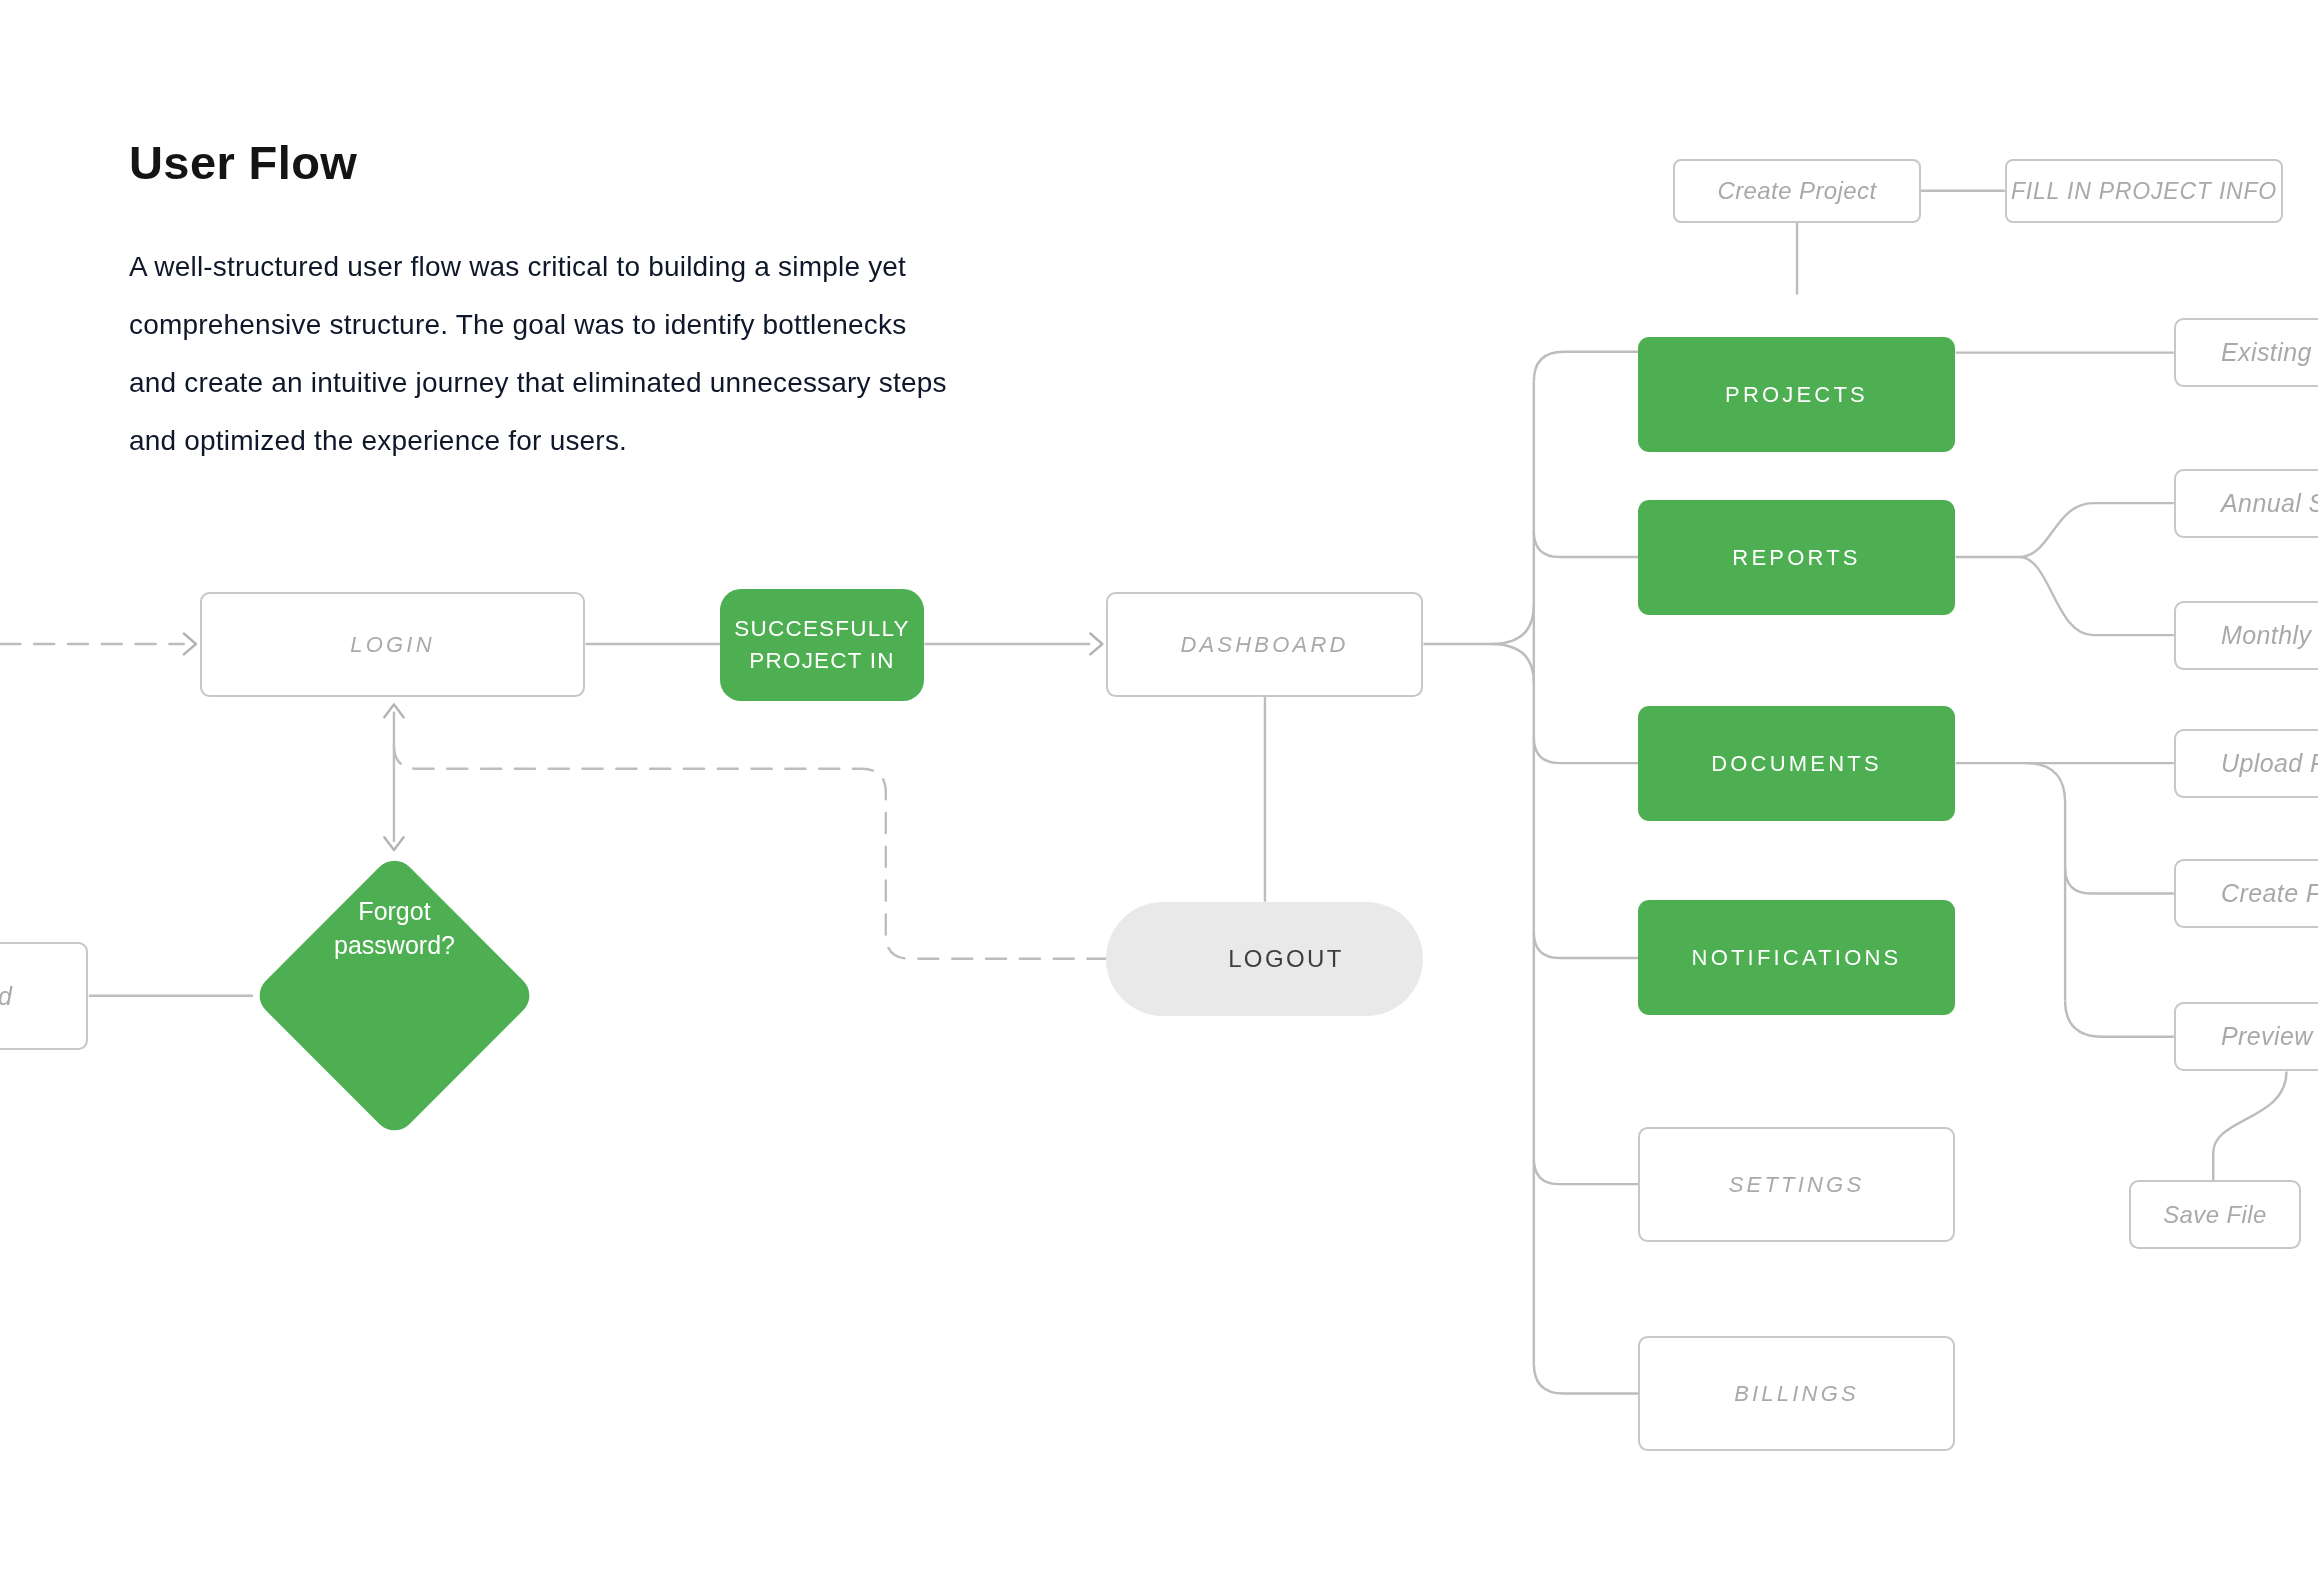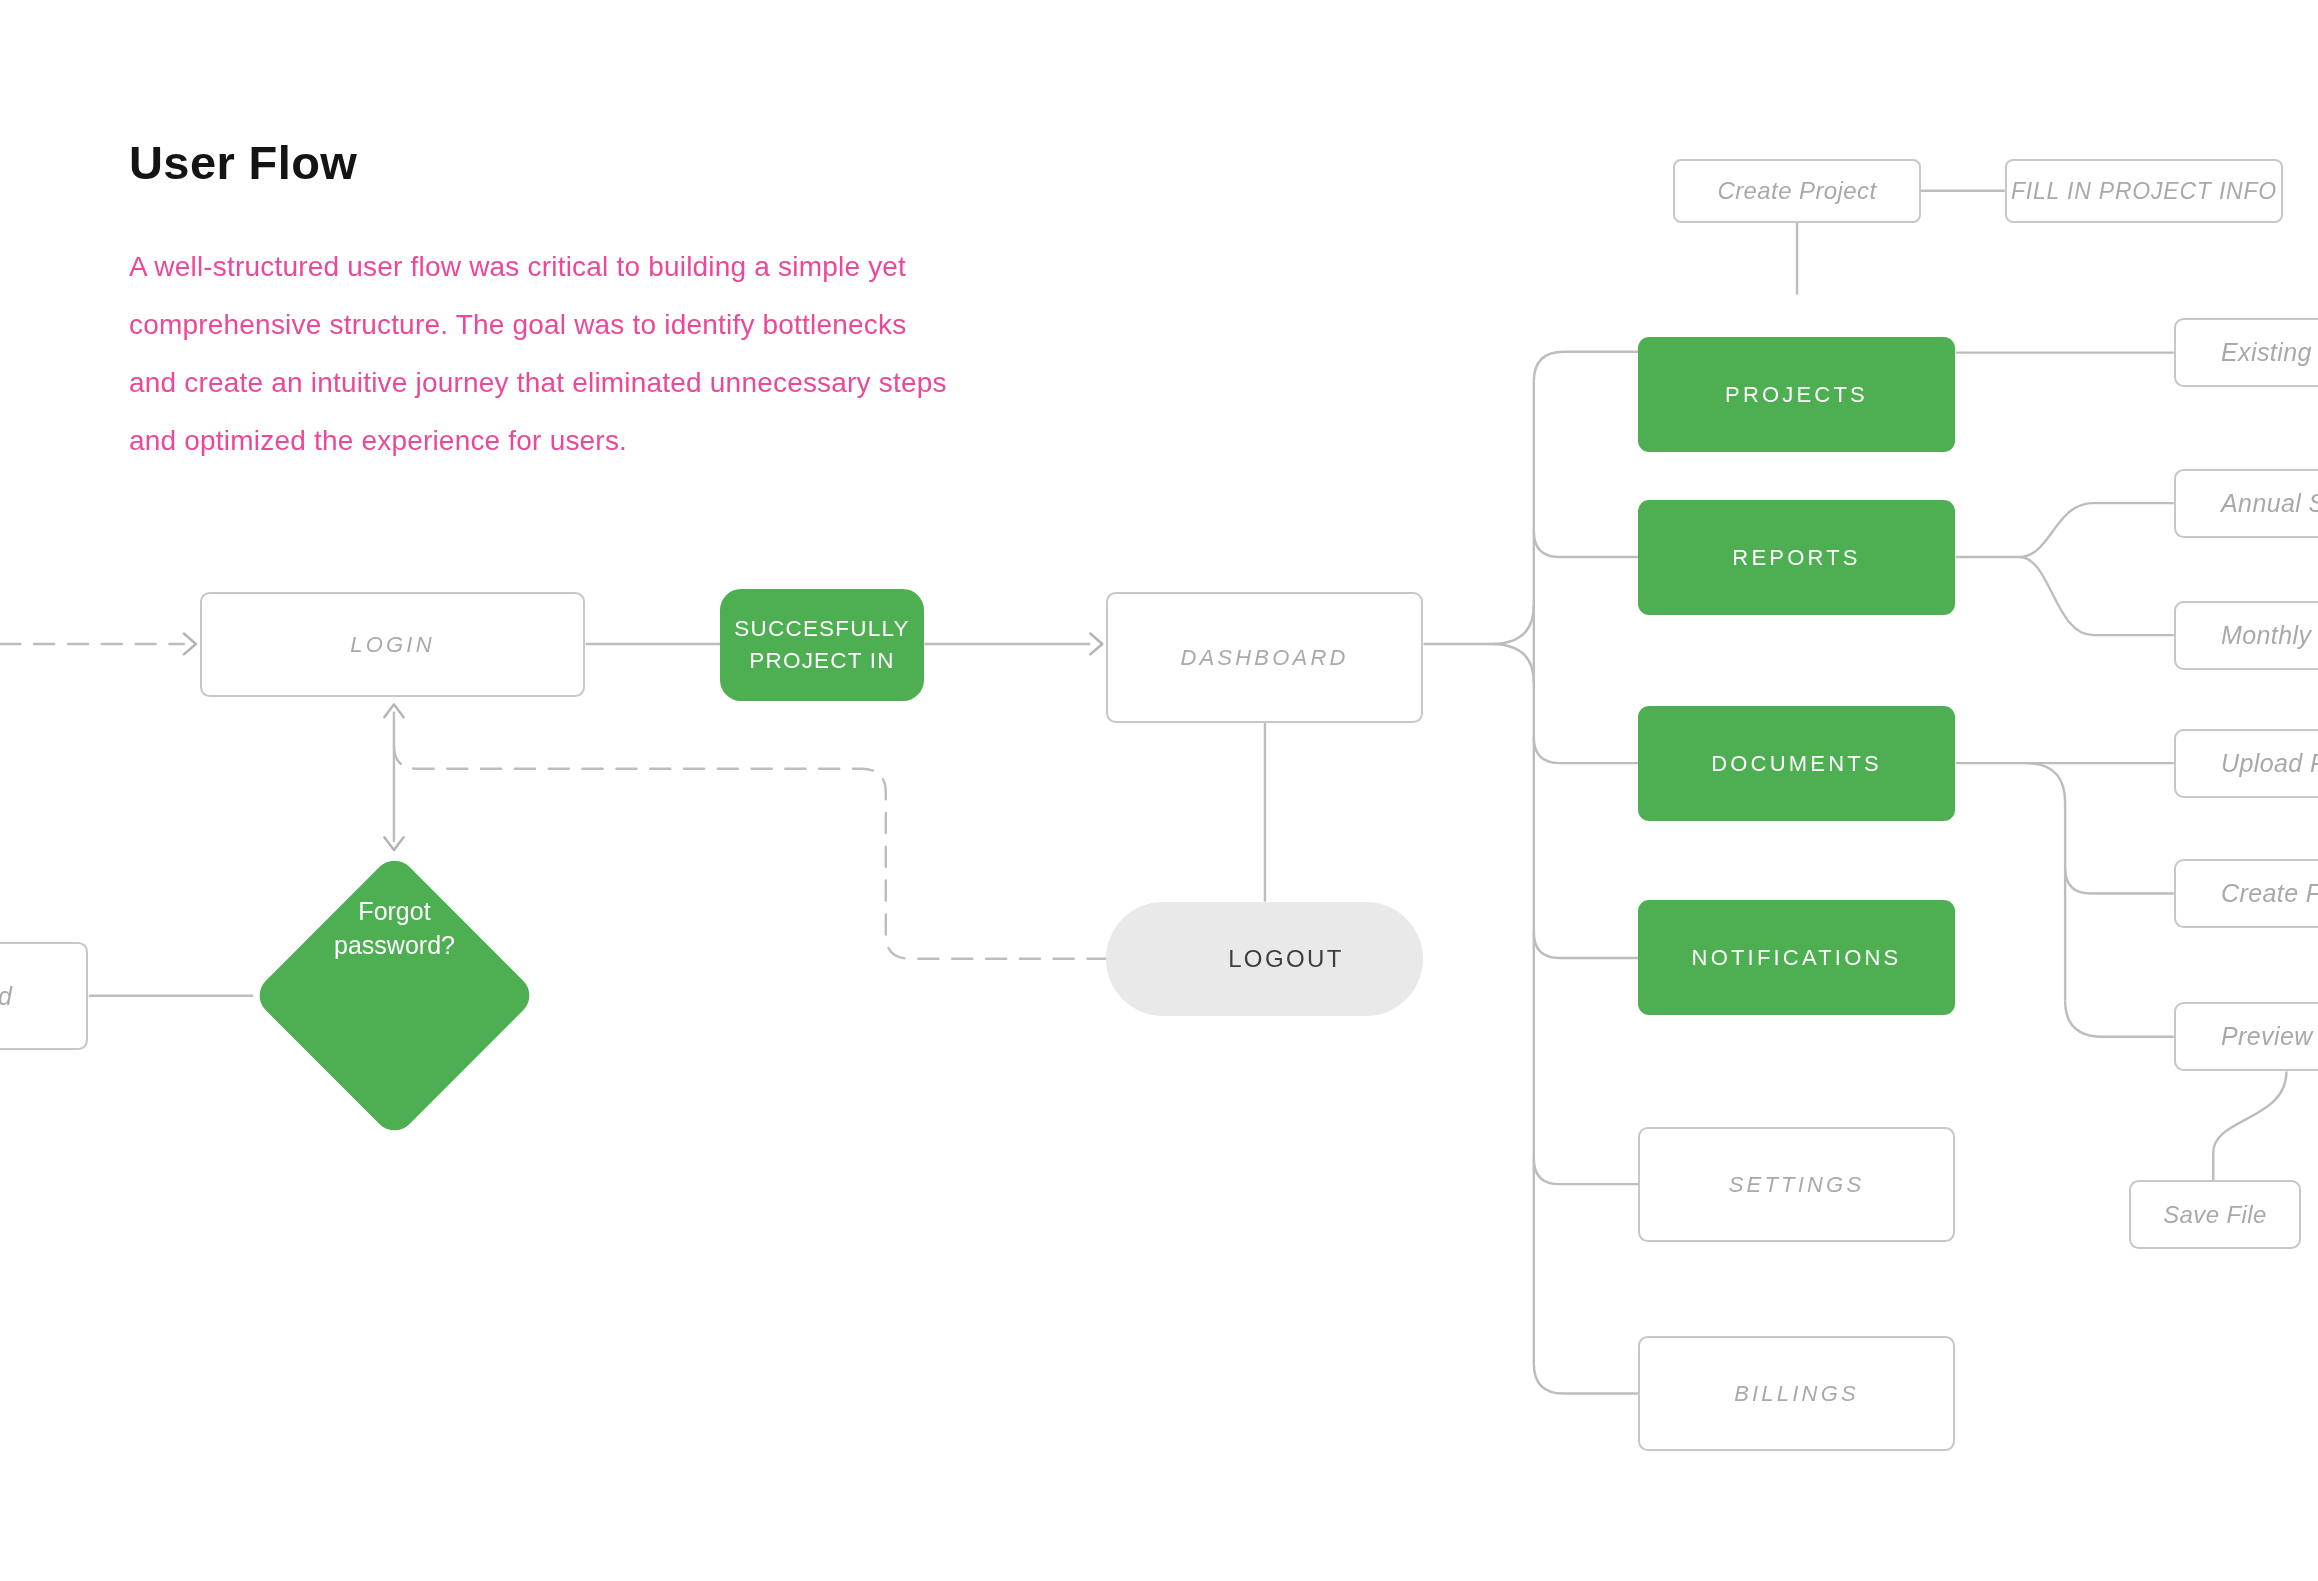--- a/index.html
+++ b/index.html
@@ -25,28 +25,28 @@
   .green .lbl-caps{color:#ffffff;}
   .lbl-plain{font-size:25px;color:#A9A9A9;letter-spacing:0.4px;white-space:nowrap;}
 
   
   .heading{
     position:absolute;left:129px;top:135px;z-index:2;
     font-size:47px;font-weight:700;color:#141414;letter-spacing:0.4px;
   }
   .para{position:absolute;left:129px;top:238px;z-index:2;}
   .para div{
-    font-size:28px;color:#ec4899;line-height:58px;letter-spacing:0.2px;white-space:nowrap;
+    font-size:28px;color:#0f172a;line-height:58px;letter-spacing:0.2px;white-space:nowrap;
   }
 
   
   .login-box{left:200px;top:592px;width:385px;height:105px;}
   .success-box{left:720px;top:589px;width:204px;height:112px;border-radius:21px;flex-direction:column;}
   .success-box span{display:block;font-size:22.5px;line-height:32px;letter-spacing:1.2px;color:#fff;white-space:nowrap;}
-  .dashboard-box{left:1106px;top:592px;width:317px;height:131px;}
+  .dashboard-box{left:1106px;top:592px;width:317px;height:105px;}
   .logout-box{
     left:1106px;top:902px;width:317px;height:114px;border-radius:57px;
     background:#E9E9E9;border:none;
   }
   .logout-box span{font-size:24px;letter-spacing:2.4px;color:#3E3E3E;font-weight:500;white-space:nowrap;margin-left:43px;}
 
   .partial-left{left:-113px;top:942px;width:201px;height:108px;justify-content:flex-start;padding-left:109px;}
 
   .diamond{
     position:absolute;left:293px;top:894px;width:203px;height:203px;z-index:2;

